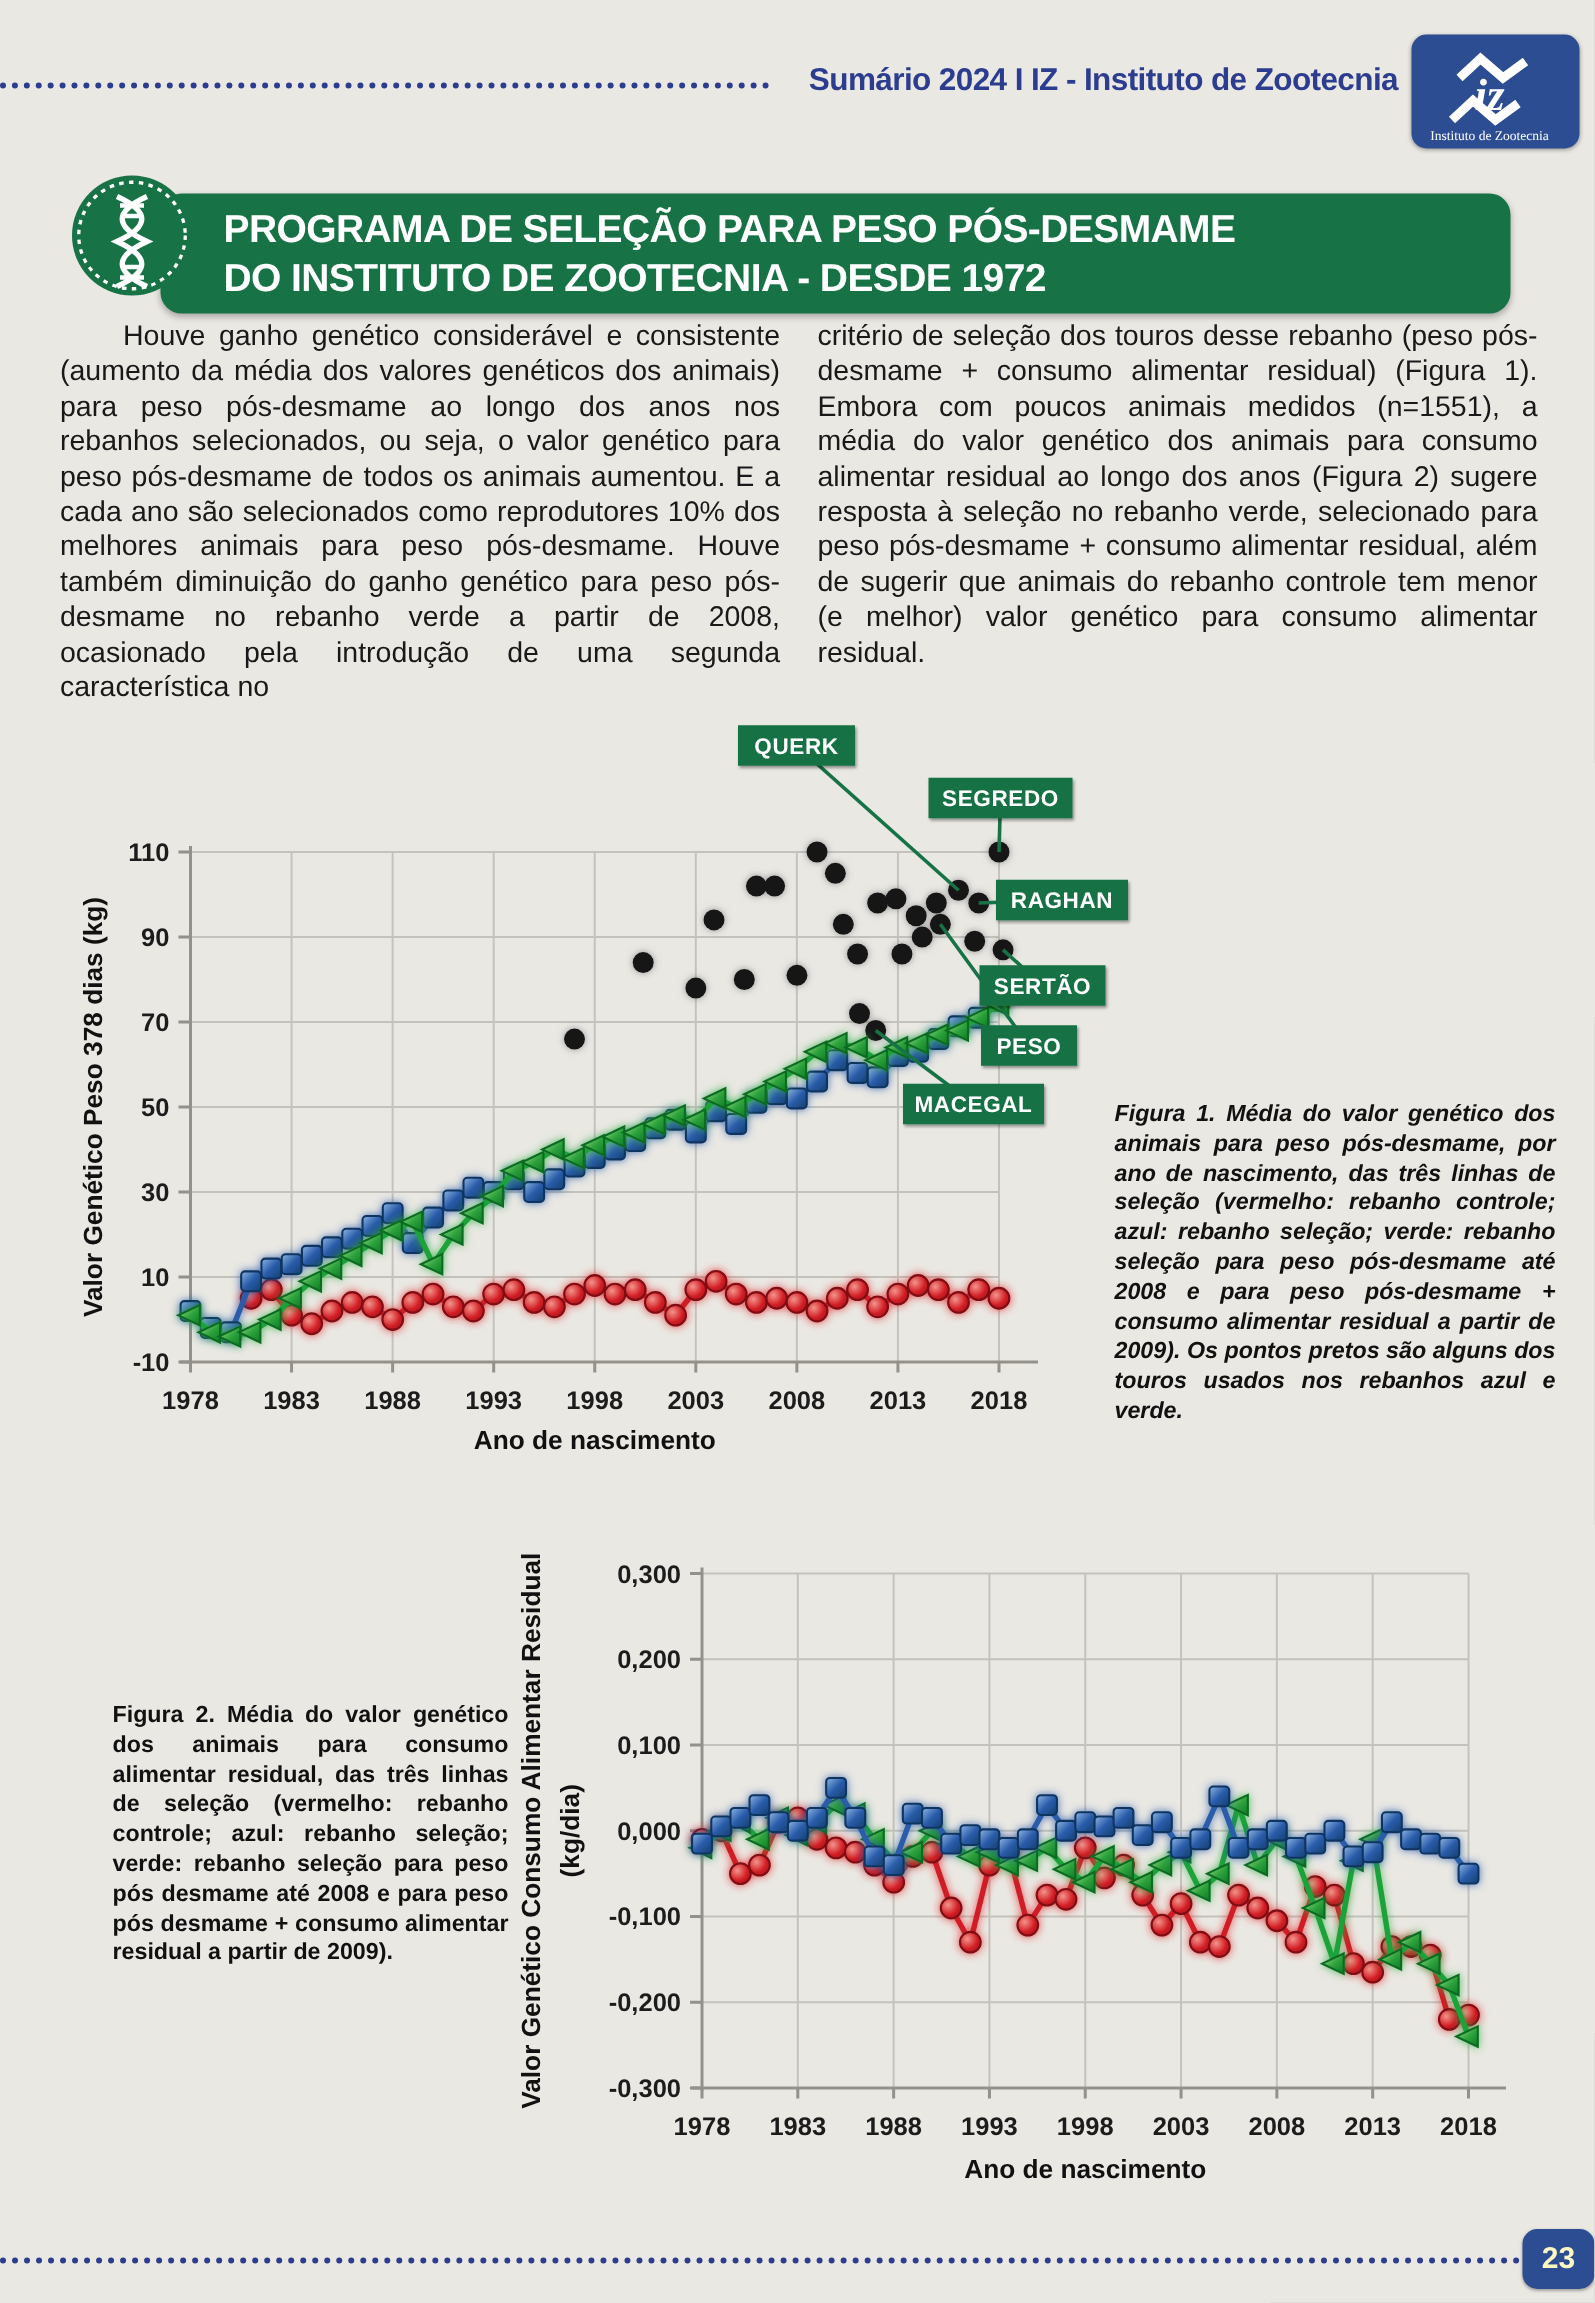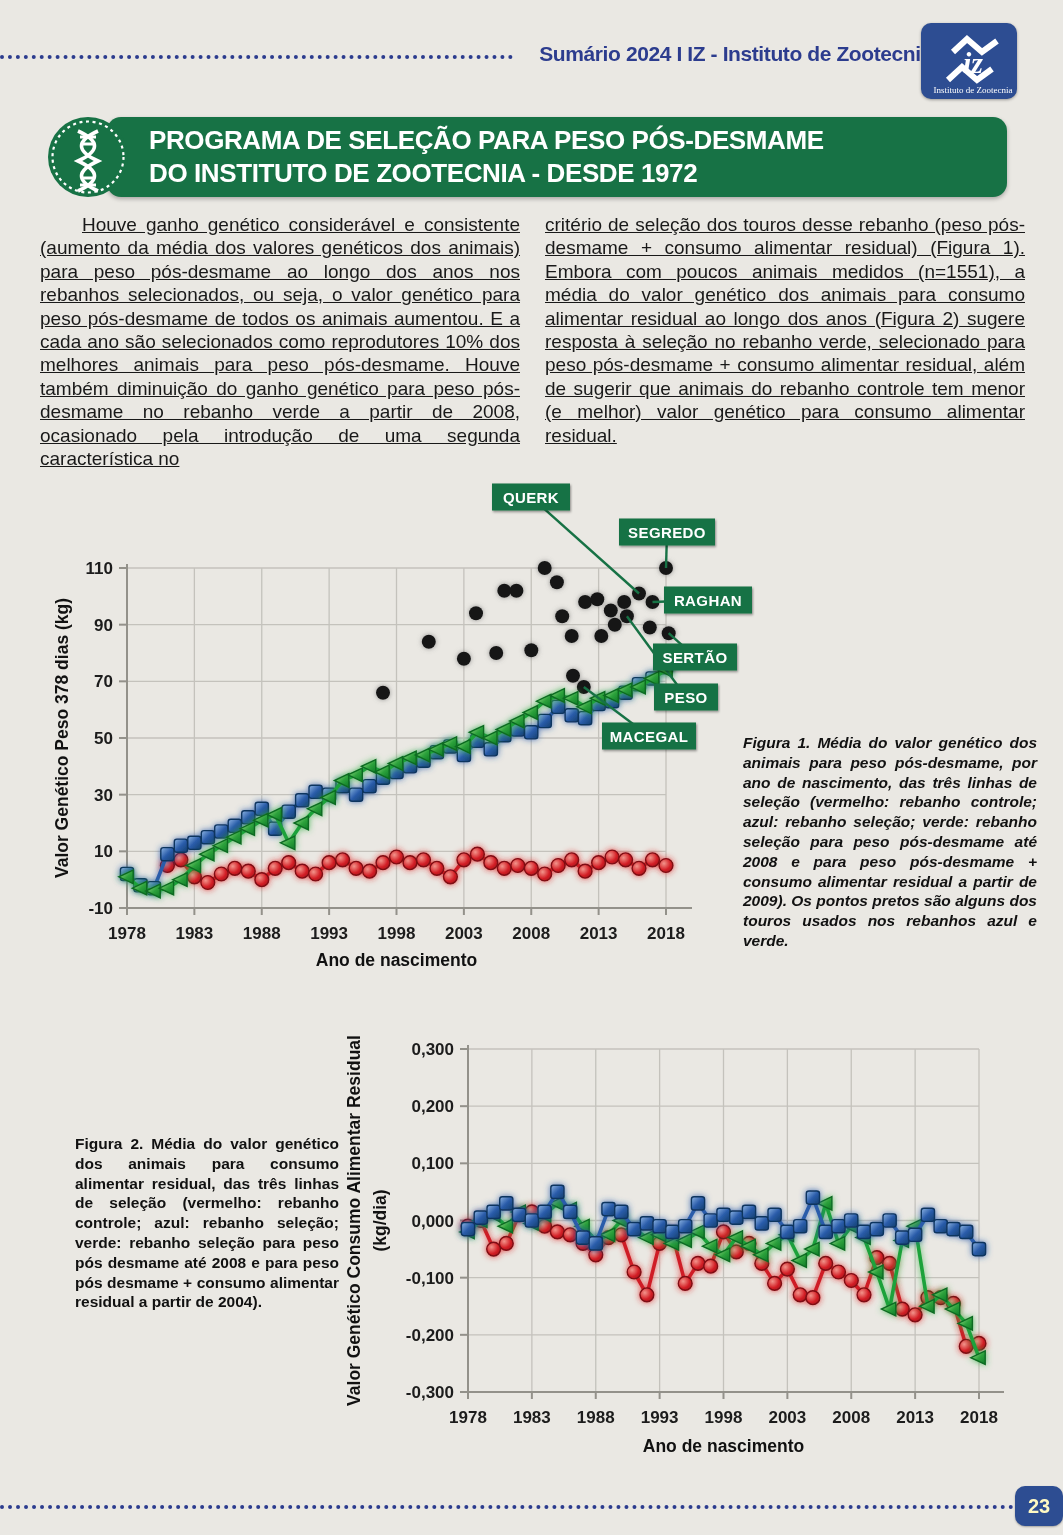--- a/index.html
+++ b/index.html
@@ -1,28 +1,28 @@
 <!DOCTYPE html>
 <html><head>
 <meta charset="utf-8">
 <style>
   html,body{margin:0;padding:0;background:#d8d6d1;}
   .page{position:relative;width:1063px;height:1535px;margin:0 auto;background:#eae8e3;
         font-family:"Liberation Sans",sans-serif;overflow:hidden;}
   .rule-top{position:absolute;left:0;top:55px;width:513px;border-top:4px dotted #2c3c8e;}
   .summary{position:absolute;left:400px;top:42px;width:532px;text-align:right;
            font-size:21px;font-weight:700;color:#2c3c8e;letter-spacing:-0.4px;}
-  .logo{position:absolute;left:921px;top:23px;width:96px;height:76px;background:#2d4d92;
+  .logo{position:absolute;left:941px;top:23px;width:112px;height:76px;background:#2d4d92;
         border-radius:10px;box-shadow:0 1px 3px rgba(0,0,0,.35);}
-  .banner{position:absolute;left:107px;top:117px;width:900px;height:80px;background:#177245;
+  .banner{position:absolute;left:107px;top:129px;width:900px;height:80px;background:#177245;
           border-radius:14px;box-shadow:0 2px 4px rgba(0,0,0,.28);}
   .banner-text{position:absolute;left:42px;top:7px;color:#fff;font-weight:700;
                font-size:26px;line-height:33px;letter-spacing:-0.4px;white-space:nowrap;}
   .dna{position:absolute;left:46px;top:115px;width:84px;height:84px;}
-  .article{position:absolute;left:40px;top:213px;width:986px;display:flex;gap:25px;color:#191919;text-decoration:underline;}
+  .article{position:absolute;left:40px;top:213px;width:986px;display:flex;gap:25px;color:#191919;}
   .col{width:480px;font-size:19px;line-height:23.4px;text-align:justify;}
   .col p{margin:0;}
   .indent p{text-indent:42px;}
   .caption{position:absolute;font-weight:700;font-size:15.5px;line-height:19.8px;
            text-align:justify;color:#111;}
   #cap1{left:743px;top:733px;width:294px;font-style:italic;}
   #cap2{left:75px;top:1134px;width:264px;}
   svg{overflow:visible;}
   #fig1{position:absolute;left:40px;top:470px;}
   #fig2{position:absolute;left:340px;top:1035px;}
@@ -355,21 +355,21 @@
         <rect x="614" y="213.5" width="64" height="27" fill="#177245" filter="url(#fbox)"></rect>
         <text x="646" y="232.5" class="annot" text-anchor="middle">PESO</text>
       </g>
       <g>
         <rect x="562" y="252.5" width="94" height="27" fill="#177245" filter="url(#fbox)"></rect>
         <text x="609" y="271.5" class="annot" text-anchor="middle">MACEGAL</text>
       </g>
     </svg>
   <div id="cap1" class="caption">Figura 1. Média do valor genético dos animais para peso pós-desmame, por ano de nascimento, das três linhas de seleção (vermelho: rebanho controle; azul: rebanho seleção; verde: rebanho seleção para peso pós-desmame até 2008 e para peso pós-desmame + consumo alimentar residual a partir de 2009). Os pontos pretos são alguns dos touros usados nos rebanhos azul e verde.</div>
 
-  <div id="cap2" class="caption">Figura 2. Média do valor genético dos animais para consumo alimentar residual, das três linhas de seleção (vermelho: rebanho controle; azul: rebanho seleção; verde: rebanho seleção para peso pós desmame até 2008 e para peso pós desmame + consumo alimentar residual a partir de 2004).</div>
+  <div id="cap2" class="caption">Figura 2. Média do valor genético dos animais para consumo alimentar residual, das três linhas de seleção (vermelho: rebanho controle; azul: rebanho seleção; verde: rebanho seleção para peso pós desmame até 2008 e para peso pós desmame + consumo alimentar residual a partir de 2009).</div>
   <svg id="fig2" width="700" height="445">
       <g>
         <line x1="128" y1="14" x2="128" y2="357" stroke="#c4c2bc" stroke-width="1.3"></line>
         <line x1="191.875" y1="14" x2="191.875" y2="357" stroke="#c4c2bc" stroke-width="1.3"></line>
         <line x1="255.75" y1="14" x2="255.75" y2="357" stroke="#c4c2bc" stroke-width="1.3"></line>
         <line x1="319.625" y1="14" x2="319.625" y2="357" stroke="#c4c2bc" stroke-width="1.3"></line>
         <line x1="383.5" y1="14" x2="383.5" y2="357" stroke="#c4c2bc" stroke-width="1.3"></line>
         <line x1="447.375" y1="14" x2="447.375" y2="357" stroke="#c4c2bc" stroke-width="1.3"></line>
         <line x1="511.25" y1="14" x2="511.25" y2="357" stroke="#c4c2bc" stroke-width="1.3"></line>
         <line x1="575.125" y1="14" x2="575.125" y2="357" stroke="#c4c2bc" stroke-width="1.3"></line>

